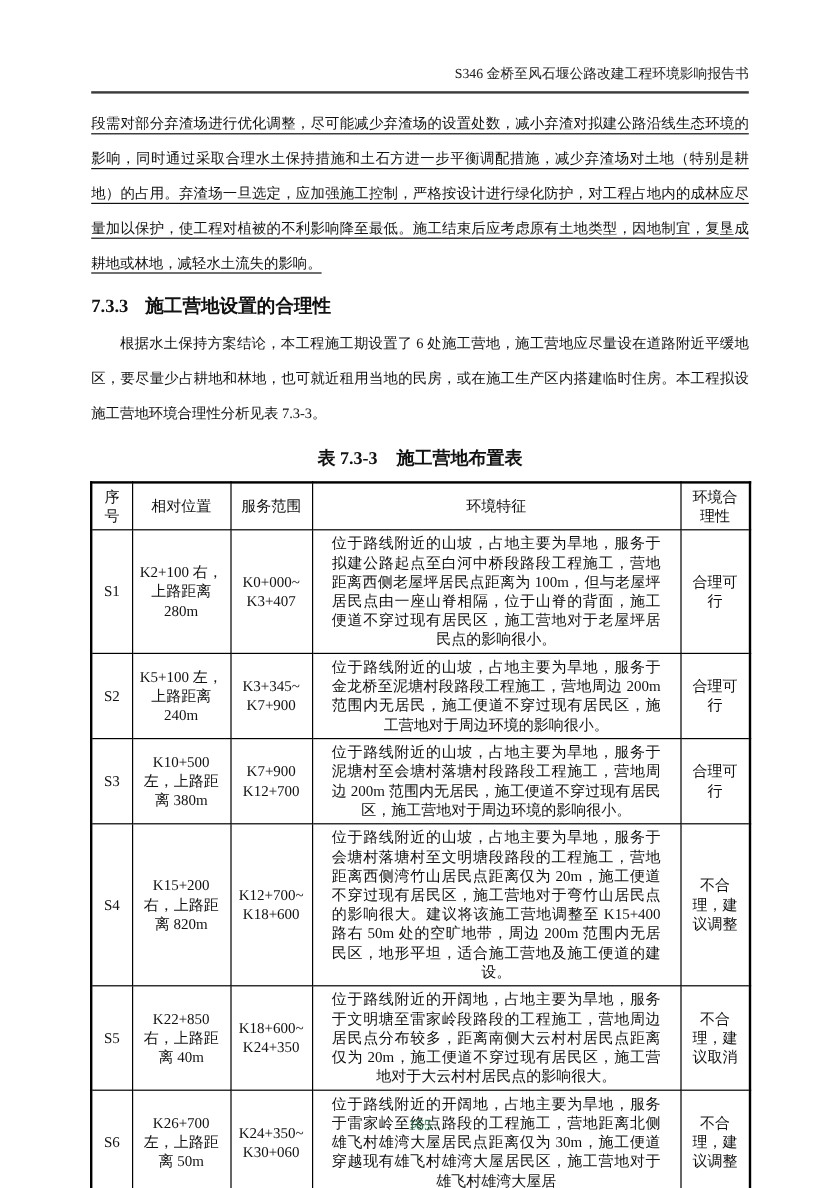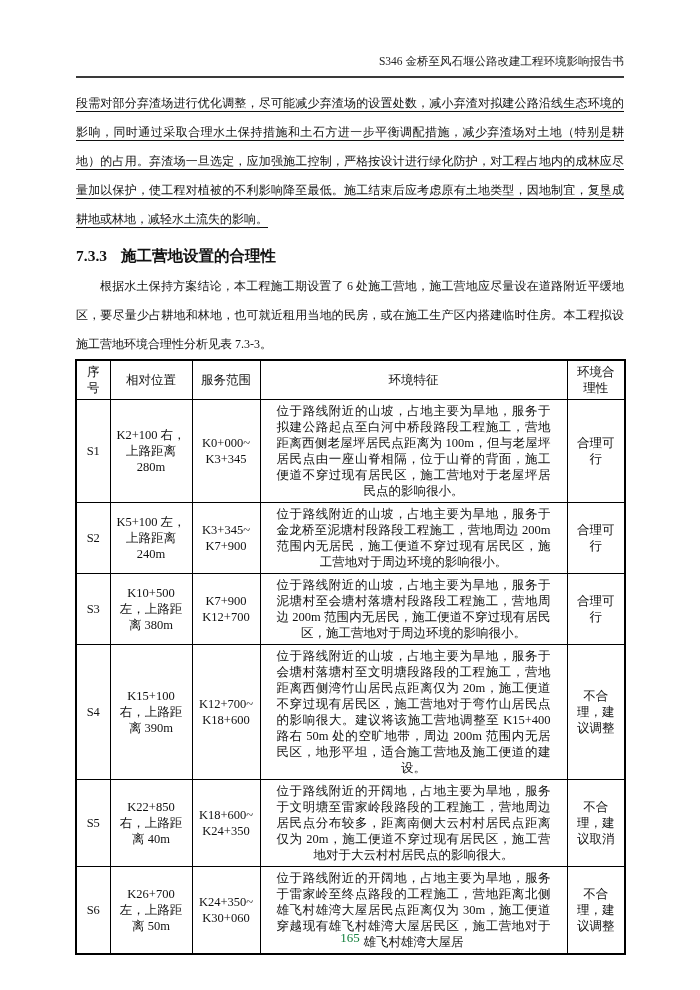--- a/index.html
+++ b/index.html
@@ -107,20 +107,23 @@
     </div>
 
     <p class="para para-underlined">段需对部分弃渣场进行优化调整，尽可能减少弃渣场的设置处数，减小弃渣对拟建公路沿线生态环境的影响，同时通过采取合理水土保持措施和土石方进一步平衡调配措施，减少弃渣场对土地（特别是耕地）的占用。弃渣场一旦选定，应加强施工控制，严格按设计进行绿化防护，对工程占地内的成林应尽量加以保护，使工程对植被的不利影响降至最低。施工结束后应考虑原有土地类型，因地制宜，复垦成耕地或林地，减轻水土流失的影响。</p>
 
     <h3 class="section-heading">
       <span class="h-num">7.3.3</span><span>施工营地设置的合理性</span>
     </h3>
 
     <p class="para para-indent">根据水土保持方案结论，本工程施工期设置了 6 处施工营地，施工营地应尽量设在道路附近平缓地区，要尽量少占耕地和林地，也可就近租用当地的民房，或在施工生产区内搭建临时住房。本工程拟设施工营地环境合理性分析见表 7.3-3。</p>
 
+    <div class="table-title">
+      <span class="t-label">表 7.3-3</span><span>施工营地布置表</span>
+    </div>
 
     <table class="camps">
       <colgroup>
         <col class="w-id">
           <col class="w-pos">
           <col class="w-rng">
           <col class="w-feat">
           <col class="w-ver">
       </colgroup>
       <thead>
@@ -129,21 +132,21 @@
           <th>相对位置</th>
           <th>服务范围</th>
           <th>环境特征</th>
           <th>环境合理性</th>
         </tr>
       </thead>
       <tbody>
   <tr>
     <td class="c-id">S1</td>
     <td class="c-pos">K2+100 右，上路距离 280m</td>
-    <td class="c-rng">K0+000~ K3+345</td>
+    <td class="c-rng">K0+000~ K3+407</td>
     <td class="c-feat">位于路线附近的山坡，占地主要为旱地，服务于拟建公路起点至白河中桥段路段工程施工，营地距离西侧老屋坪居民点距离为 100m，但与老屋坪居民点由一座山脊相隔，位于山脊的背面，施工便道不穿过现有居民区，施工营地对于老屋坪居民点的影响很小。</td>
     <td class="c-ver">合理可行</td>
   </tr>
 
   <tr>
     <td class="c-id">S2</td>
     <td class="c-pos">K5+100 左，上路距离 240m</td>
     <td class="c-rng">K3+345~ K7+900</td>
     <td class="c-feat">位于路线附近的山坡，占地主要为旱地，服务于金龙桥至泥塘村段路段工程施工，营地周边 200m 范围内无居民，施工便道不穿过现有居民区，施工营地对于周边环境的影响很小。</td>
     <td class="c-ver">合理可行</td>
@@ -152,21 +155,21 @@
   <tr>
     <td class="c-id">S3</td>
     <td class="c-pos">K10+500 左，上路距离 380m</td>
     <td class="c-rng">K7+900 K12+700</td>
     <td class="c-feat">位于路线附近的山坡，占地主要为旱地，服务于泥塘村至会塘村落塘村段路段工程施工，营地周边 200m 范围内无居民，施工便道不穿过现有居民区，施工营地对于周边环境的影响很小。</td>
     <td class="c-ver">合理可行</td>
   </tr>
 
   <tr>
     <td class="c-id">S4</td>
-    <td class="c-pos">K15+100 右，上路距离 390m</td>
+    <td class="c-pos">K15+200 右，上路距离 820m</td>
     <td class="c-rng">K12+700~ K18+600</td>
     <td class="c-feat">位于路线附近的山坡，占地主要为旱地，服务于会塘村落塘村至文明塘段路段的工程施工，营地距离西侧湾竹山居民点距离仅为 20m，施工便道不穿过现有居民区，施工营地对于弯竹山居民点的影响很大。建议将该施工营地调整至 K15+400 路右 50m 处的空旷地带，周边 200m 范围内无居民区，地形平坦，适合施工营地及施工便道的建设。</td>
     <td class="c-ver">不合理，建议调整</td>
   </tr>
 
   <tr>
     <td class="c-id">S5</td>
     <td class="c-pos">K22+850 右，上路距离 40m</td>
     <td class="c-rng">K18+600~ K24+350</td>
     <td class="c-feat">位于路线附近的开阔地，占地主要为旱地，服务于文明塘至雷家岭段路段的工程施工，营地周边居民点分布较多，距离南侧大云村村居民点距离仅为 20m，施工便道不穿过现有居民区，施工营地对于大云村村居民点的影响很大。</td>

